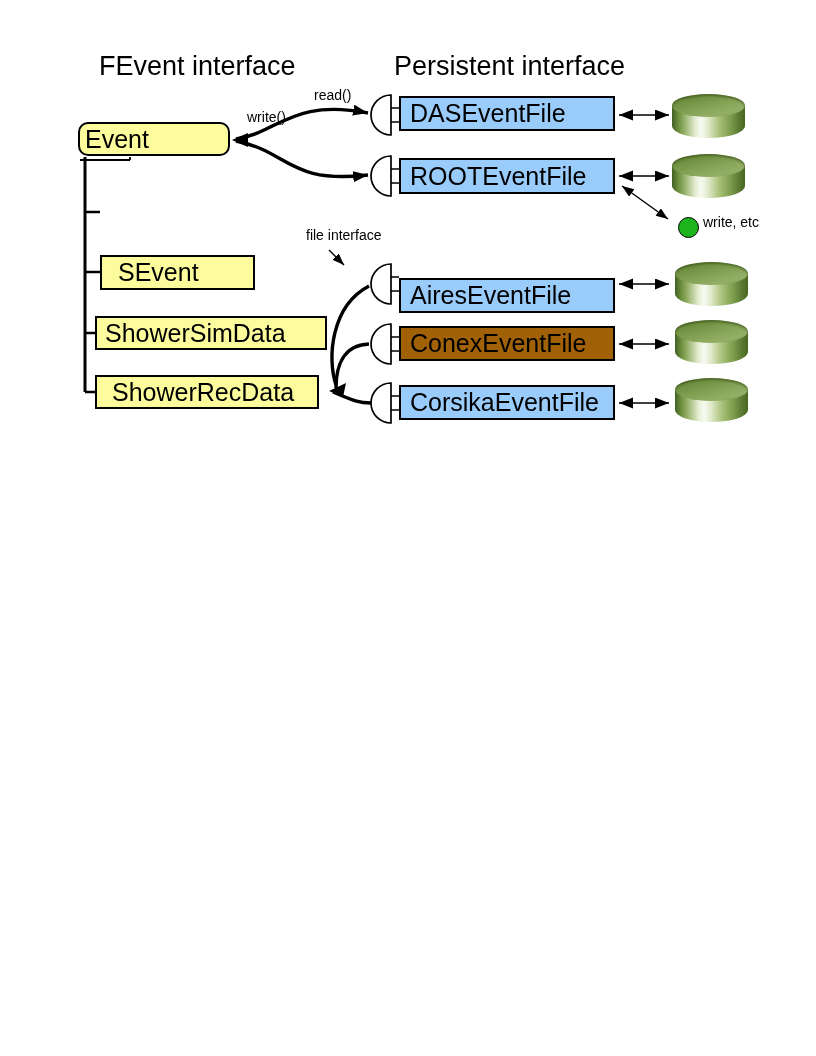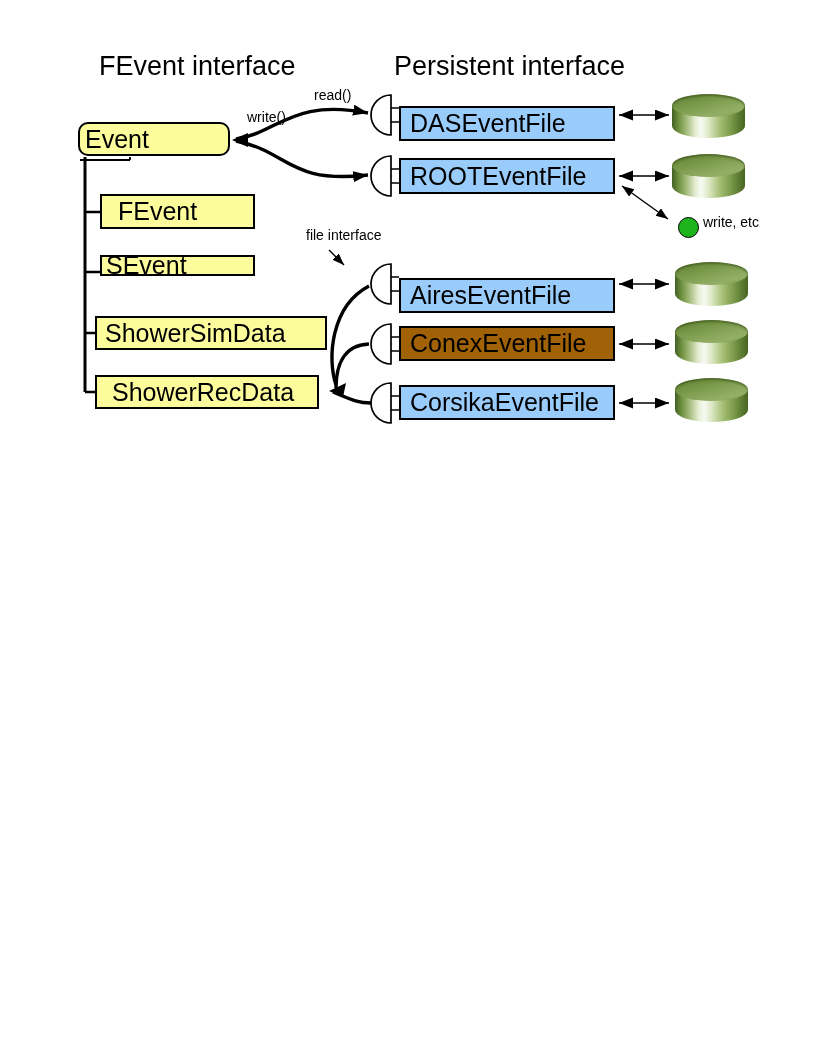--- a/index.html
+++ b/index.html
@@ -157,34 +157,31 @@
       </g>
     </g>
   </svg>
 
   <div class="title" style="left:99px; top:53px;">FEvent interface</div>
   <div class="title" style="left:394px; top:53px;">Persistent interface</div>
 
   <div class="ybox" style="left: 78px; top: 122px; width: 152px; height: 34px; padding-left: 5px; background-color: rgb(252, 252, 156); border-radius: 10px;">
     <span>Event</span>
   </div>
-  <div class="ybox" style="left: 100px; top: 194px; width: 155px; height: 35px; padding-left: 16px; background-color: rgb(252, 252, 156);">
-    <span>FEvent</span>
-  </div>
-  <div class="ybox" style="left: 100px; top: 255px; width: 155px; height: 21px; padding-left: 4px; background-color: rgb(252, 252, 156);">
+  <div class="ybox" style="left: 100px; top: 255px; width: 155px; height: 35px; padding-left: 16px; background-color: rgb(252, 252, 156);">
     <span>SEvent</span>
   </div>
   <div class="ybox" style="left: 95px; top: 316px; width: 232px; height: 34px; padding-left: 8px; background-color: rgb(252, 252, 156);">
     <span>ShowerSimData</span>
   </div>
   <div class="ybox" style="left: 95px; top: 375px; width: 224px; height: 34px; padding-left: 15px; background-color: rgb(252, 252, 156);">
     <span>ShowerRecData</span>
   </div>
 
-  <div class="bbox" style="left: 399px; top: 106px; width: 216px; height: 35px; padding-left: 9px; background-color: rgb(154, 204, 251);">
+  <div class="bbox" style="left: 399px; top: 96px; width: 216px; height: 35px; padding-left: 9px; background-color: rgb(154, 204, 251);">
     <span>DASEventFile</span>
   </div>
   <div class="bbox" style="left: 399px; top: 158px; width: 216px; height: 36px; padding-left: 9px; background-color: rgb(154, 204, 251);">
     <span>ROOTEventFile</span>
   </div>
   <div class="bbox" style="left: 399px; top: 266px; width: 216px; height: 35px; padding-left: 9px; background-color: rgb(154, 204, 251); margin-top: 12px;">
     <span>AiresEventFile</span>
   </div>
   <div class="bbox" style="left: 399px; top: 326px; width: 216px; height: 35px; padding-left: 9px; background-color: #a16207;">
     <span>ConexEventFile</span>

